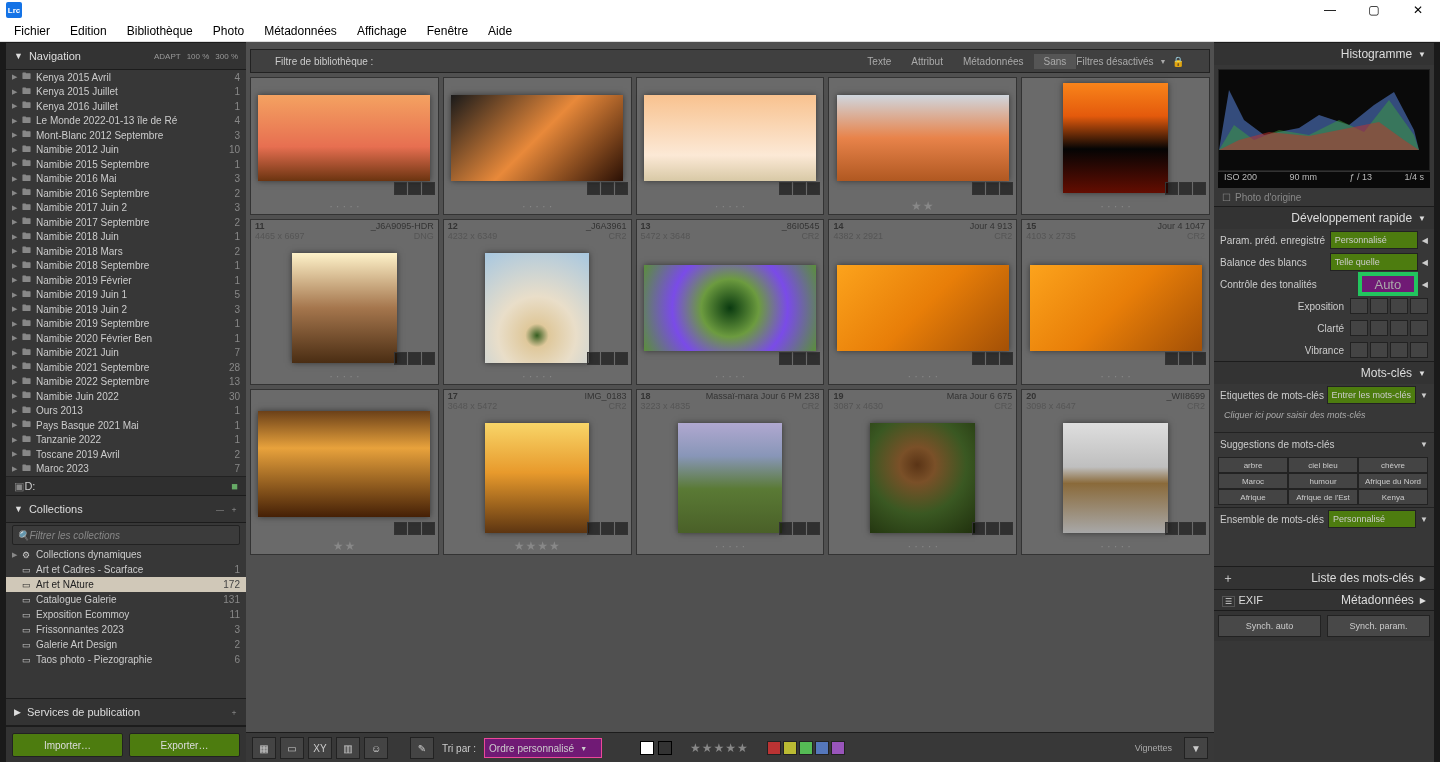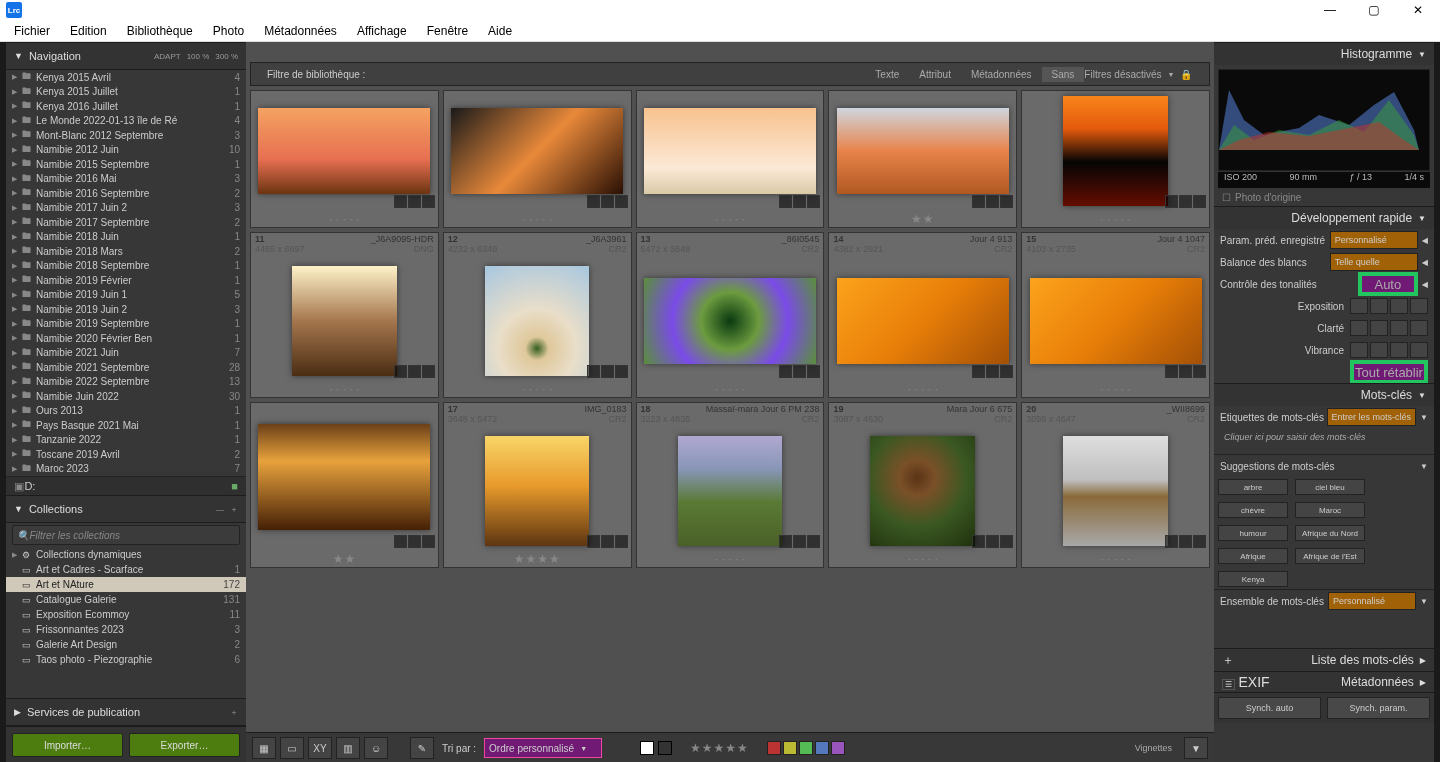--- a/index.html
+++ b/index.html
@@ -26,21 +26,21 @@
 .collrow{display:flex;align-items:center;height:15px;padding:0 6px;font-size:10px;color:#ccc}
 .collrow.sel{background:#d0c8b8;color:#222}
 .collrow .tri{width:10px;font-size:7px;color:#888}
 .collrow .ci{width:14px;font-size:9px}
 .collrow .nm{flex:1}
 .collrow .cnt{width:24px;text-align:right;color:#888}
 .collrow.sel .cnt{color:#444}
 .btnrow{display:flex;gap:6px;padding:6px;background:#333;border-top:1px solid #1c1c1c}
 .btn{flex:1;height:22px;background:#4d7c0f;border:1px solid #222;color:#ddd;display:flex;align-items:center;justify-content:center;font-size:10px;border-radius:2px}
 .center{flex:1;display:flex;flex-direction:column;background:#505050;min-width:0}
-.filterbar{height:22px;background:#404040;display:flex;align-items:center;padding:0 16px;font-size:10px;color:#ccc;border:1px solid #222;margin:20px 4px 0 4px}
+.filterbar{height:22px;background:#404040;display:flex;align-items:center;padding:0 24px;font-size:10px;color:#ccc;border:1px solid #222;margin:7px 4px 0 4px}
 .filterbar .tabs{display:flex;gap:0;margin-left:auto}
 .ftab{padding:2px 10px;color:#aaa}
 .ftab.sel{background:#555}
 .filterbar .right{margin-left:auto;display:flex;align-items:center;gap:6px;color:#aaa}
 .lock{font-size:10px}
 .grid{flex:1;overflow:auto;display:flex;flex-direction:column;padding:2px}
 .row{display:flex}
 .cell{flex:1;background:#6a6a6a;margin:2px;display:flex;flex-direction:column;min-width:0;border:1px solid #333;position:relative}
 .meta{height:26px;background:#6a6a6a;display:flex;flex-direction:column;padding:1px 4px;font-size:9px;color:#333}
 .meta .l1{display:flex}
@@ -66,26 +66,26 @@
 .cchip{width:12px;height:12px;border:1px solid #222}
 .sliderlbl{font-size:9px;color:#aaa;margin-left:auto;margin-right:8px}
 .rightpanel{width:220px;background:#373737;display:flex;flex-direction:column;border-right:6px solid #1a1a1a}
 .histo{height:100px;margin:4px;background:#0a0a0a;border:1px solid #222;position:relative}
 .histo .mtn{position:absolute;bottom:20px;left:0;right:0;height:70px}
 .exifrow{height:16px;display:flex;justify-content:space-between;padding:0 6px;font-size:9px;color:#bbb;background:#0a0a0a;margin:-4px 4px 0 4px;border-top:1px solid #333}
 .cb{height:18px;display:flex;align-items:center;padding:0 8px;color:#888;font-size:10px}
 .rphdr{height:22px;background:#333;border-top:1px solid #1c1c1c;display:flex;align-items:center;justify-content:flex-end;padding:0 8px;color:#ddd;font-size:12px}
 .rprow{height:22px;display:flex;align-items:center;padding:0 6px;font-size:10px}
 .rprow .lbl{color:#ccc;flex:1}
-.rprow .sel{height:16px;background:#a16207;border:1px solid #222;padding:0 4px;color:#ccc;min-width:78px;font-size:9px;display:flex;align-items:center}
+.rprow .sel{height:16px;background:#4d7c0f;border:1px solid #222;padding:0 4px;color:#ccc;min-width:78px;font-size:9px;display:flex;align-items:center}
 .rprow .btns{display:flex;gap:2px}
 .sbtn{width:16px;height:14px;background:#444;border:1px solid #222}
 .autobtn{width:52px;height:16px;background:#701a75;border:4px solid #22c55e;font-size:13px;display:flex;align-items:center;justify-content:center;color:#aaa}
 .kwhint{height:18px;color:#aaa;font-style:italic;font-size:9px;padding:4px 10px}
-.kwchips{display:flex;flex-wrap:wrap;gap:7px;padding:2px 4px}
+.kwchips{display:flex;flex-wrap:wrap;gap:0;padding:2px 4px}
 .kwchip{width:68px;height:14px;background:#444;border:1px solid #222;font-size:8px;color:#ccc;display:flex;align-items:center;justify-content:center}
 .collections-panel{flex:1;overflow:auto}
 .syncbtn{flex:1;height:20px;background:#484848;border:1px solid #222;color:#ccc;display:flex;align-items:center;justify-content:center;font-size:9px}
 
 .t-dune{background:linear-gradient(180deg,#f4a261 0%,#e76f51 60%,#6b3410 100%)}
 .t-curve{background:linear-gradient(135deg,#1a1a1a 0%,#e8893a 50%,#2a1005 100%)}
 .t-trees{background:linear-gradient(180deg,#f8c28f 0%,#fce9d6 70%,#d8c9a6 100%)}
 .t-orange{background:linear-gradient(180deg,#cfd6de 0%,#e8834a 50%,#b05821 100%)}
 .t-sunset{background:linear-gradient(180deg,#f9841a 0%,#e45a0c 30%,#040404 60%,#640d01 100%)}
 .t-salt{background:linear-gradient(180deg,#fef2c9 0%,#a5764d 50%,#4a2d13 100%)}
@@ -758,23 +758,20 @@
       </div>
     <div class="rprow">
         <span class="lbl" style="text-align:right;padding-right:6px">Vibrance</span>
         <div class="btns">
           <div class="sbtn"></div>
           <div class="sbtn"></div>
           <div class="sbtn"></div>
           <div class="sbtn"></div>
         </div>
       </div>
-    <div class="rprow" style="justify-content:flex-end">
-        <div class="autobtn" style="width:70px">Tout rétablir</div>
-      </div>
 
     <div class="rphdr">
         <span>Mots-clés</span> 
         <span style="font-size:8px;margin-left:6px">▼</span>
       </div>
     <div class="rprow">
         <span class="lbl">Etiquettes de mots-clés</span>
         <div class="sel">Entrer les mots-clés</div>
         <span style="font-size:8px;margin-left:4px">▼</span>
       </div>
@@ -799,21 +796,21 @@
         <div class="sel">Personnalisé</div>
         <span style="font-size:8px;margin-left:4px">▼</span>
       </div>
     <div style="height:36px"></div>
     <div class="rphdr">
         <span style="margin-right:auto;font-size:12px">＋</span>
         <span>Liste des mots-clés</span> 
         <span style="font-size:8px;margin-left:6px">▶</span>
       </div>
     <div class="rphdr" style="height:20px">
-      <span style="margin-right:auto"><span style="font-size:8px;border:1px solid #555;padding:0 2px">☰</span> <span style="font-size:14px">EXIF</span></span>
+      <span style="margin-right:auto"><span style="font-size:8px;border:1px solid #555;padding:0 2px">☰</span> <span style="font-size:11px">EXIF</span></span>
       <span>Métadonnées</span> 
         <span style="font-size:8px;margin-left:6px">▶</span>
     </div>
     <div class="btnrow" style="padding:4px">
       <div class="syncbtn">Synch. auto</div>
       <div class="syncbtn">Synch. param.</div>
     </div>
   </div>
 </div>
 

